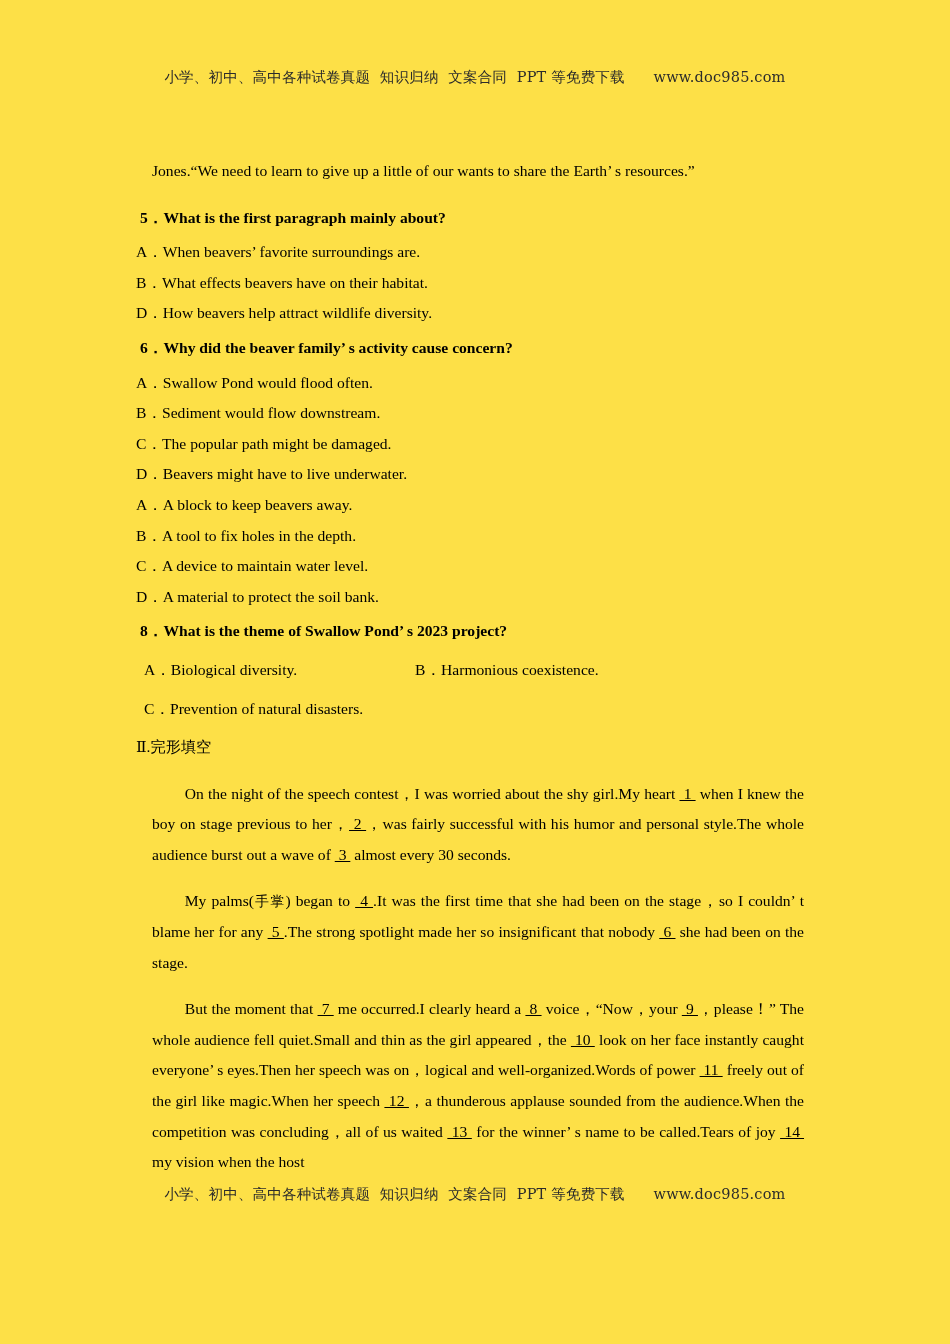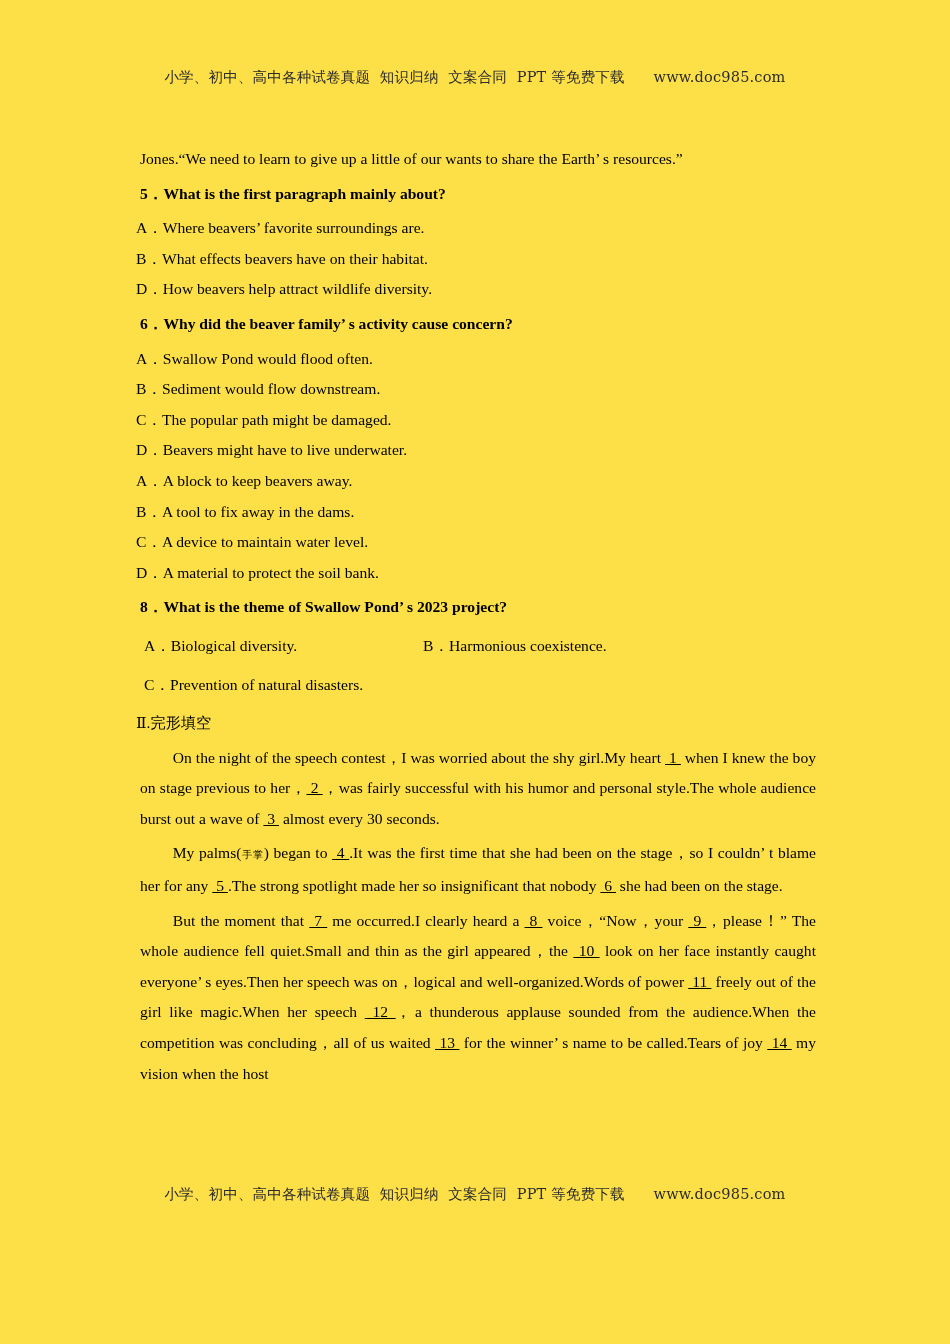--- a/index.html
+++ b/index.html
@@ -36,21 +36,21 @@
   .content {
     position: absolute;
     left: 136px;
     top: 140px;
     width: 684px;
     font-size: 15.6px;
     line-height: 30.6px;
   }
 
   .para {
-    margin: 4px;
+    margin: 16px;
     text-align: justify;
     text-justify: inter-word;
   }
   .para.indent { text-indent: 2.1em; }
 
   
   .q-stem {
     margin: 4px;
     font-weight: bold;
     white-space: nowrap;
@@ -65,21 +65,21 @@
   .opt .lbl { display: inline; }
 
   
   .opt-row {
     margin: 8px;
     position: relative;
     white-space: nowrap;
   }
   .opt-row .col2 {
     position: absolute;
-    left: 279px;
+    left: 271px;
     top: 0;
   }
 
   
   .section-head {
     margin: 0;
     font-size: 15.6px;
     line-height: 30.6px;
   }
   .section-head .num {
@@ -93,48 +93,48 @@
 
   
   .blank {
     text-decoration: underline;
     white-space: pre;
   }
 
   
   .cn-inline {
     font-family: "DejaVu Sans", "Liberation Sans", sans-serif;
-    font-size: 10px;
+    font-size: 14px;
   }
 </style>
 </head>
 <body>
 
 <div class="page">
 
   <div class="watermark wm-header">小学、初中、高中各种试卷真题  知识归纳  文案合同  PPT 等免费下载      www.doc985.com</div>
 
   <div class="content">
 
     <p class="para">Jones.“We need to learn to give up a little of our wants to share the Earth’ s resources.”</p>
 
 
     <p class="q-stem"><span class="qnum">5．</span><span>What is the first paragraph mainly about?</span></p>
-    <p class="opt"><span class="lbl">A．</span><span>Where beavers’  favorite surroundings are.</span></p>
+    <p class="opt"><span class="lbl">A．</span><span>When beavers’  favorite surroundings are.</span></p>
     <p class="opt"><span class="lbl">B．</span><span>What effects beavers have on their habitat.</span></p>
     <p class="opt"><span class="lbl">D．</span><span>How beavers help attract wildlife diversity.</span></p>
 
     <p class="q-stem"><span class="qnum">6．</span><span>Why did the beaver family’ s activity cause concern?</span></p>
     <p class="opt"><span class="lbl">A．</span><span>Swallow Pond would flood often.</span></p>
     <p class="opt"><span class="lbl">B．</span><span>Sediment would flow downstream.</span></p>
     <p class="opt"><span class="lbl">C．</span><span>The popular path might be damaged.</span></p>
     <p class="opt"><span class="lbl">D．</span><span>Beavers might have to live underwater.</span></p>
 
     <p class="opt"><span class="lbl">A．</span><span>A block to keep beavers away.</span></p>
-    <p class="opt"><span class="lbl">B．</span><span>A tool to fix away in the dams.</span></p>
+    <p class="opt"><span class="lbl">B．</span><span>A tool to fix holes in the depth.</span></p>
     <p class="opt"><span class="lbl">C．</span><span>A device to maintain water level.</span></p>
     <p class="opt"><span class="lbl">D．</span><span>A material to protect the soil bank.</span></p>
 
     <p class="q-stem"><span class="qnum">8．</span><span>What is the theme of Swallow Pond’ s 2023 project?</span></p>
     <p class="opt-row">
       <span><span class="lbl">A．</span><span>Biological diversity.</span></span>
       <span class="col2"><span class="lbl">B．</span><span>Harmonious coexistence.</span></span>
     </p>
     <p class="opt-row">
       <span><span class="lbl">C．</span><span>Prevention of natural disasters.</span></span>

